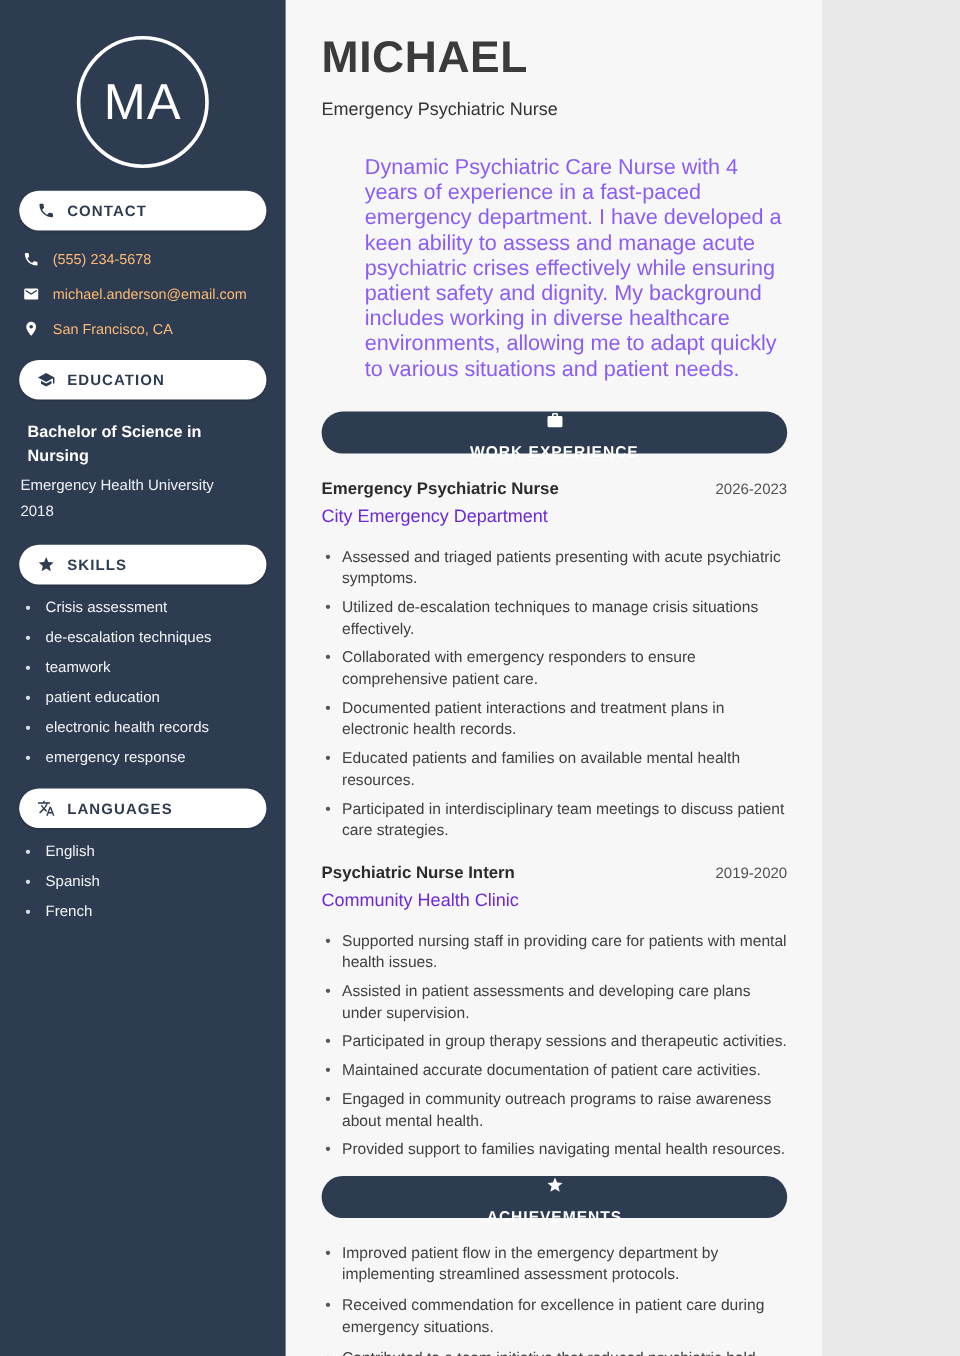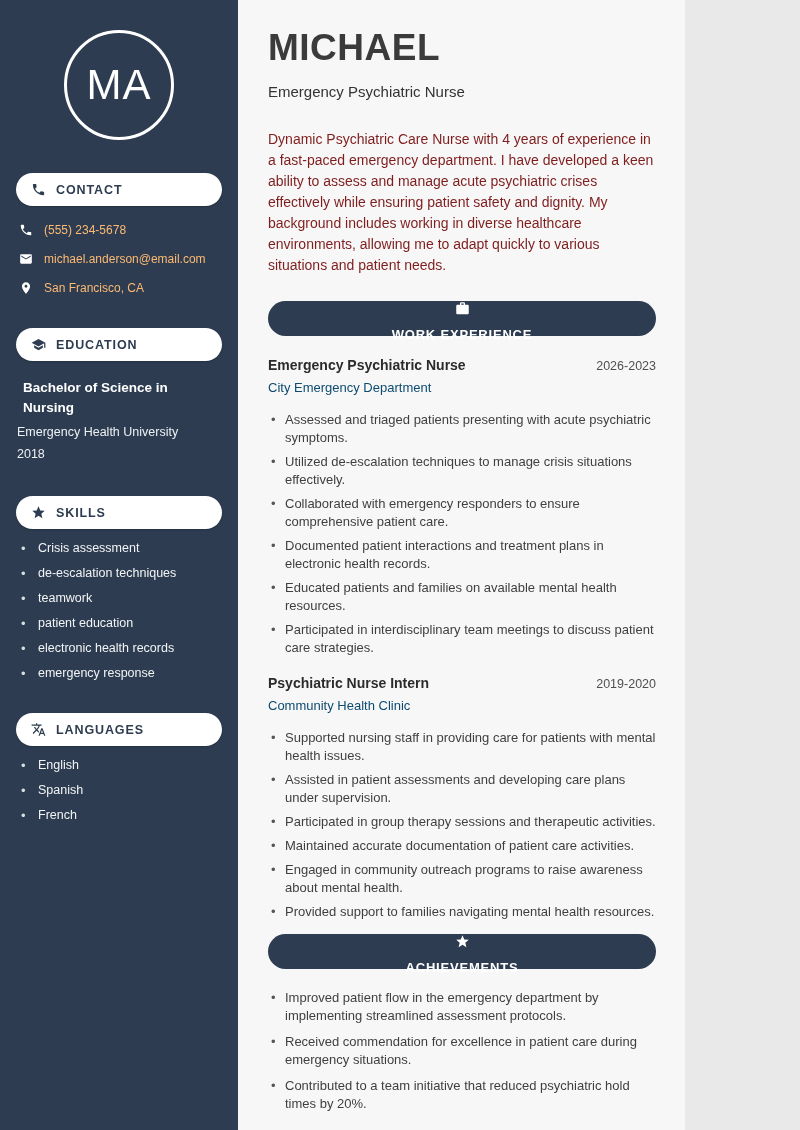--- a/index.html
+++ b/index.html
@@ -23,21 +23,21 @@
   .avatar {
     width: 110px; height: 110px;
     border: 3px solid #ffffff;
     border-radius: 50%;
     margin: 0 auto;
     display: flex; align-items: center; justify-content: center;
     font-size: 42px; font-weight: 400; letter-spacing: 1px;
     color: #ffffff;
   }
   .side-pill {
-    margin-top: 33px;
+    margin-top: 19px;
     background: #ffffff;
     color: #2d3c50;
     border-radius: 17px;
     height: 33px;
     display: flex; align-items: center;
     gap: 10px;
     padding: 0 15px;
     font-size: 12.5px; font-weight: 700; letter-spacing: 0.9px;
     box-shadow: 0 1px 2px rgba(0,0,0,0.18);
   }
@@ -78,43 +78,44 @@
     font-size: 37px; line-height: 44px;
     font-weight: 700; color: #3b3b3b;
     letter-spacing: 0.5px;
   }
   .job-title-sub {
     margin-top: 13px;
     font-size: 15px; color: #333333;
   }
   .summary {
     margin-top: 29px;
-    font-size: 14px; line-height: 21px;
-    color: #7f1d1d;
+    font-size: 18px; line-height: 21px;
+    color: #8b5cf6;
     max-width: 503px;
+    margin-left: 36px;
   }
   .section-pill {
     margin-top: 25px;
     background: #2d3c50;
     color: #ffffff;
     border-radius: 17.5px;
     height: 35px;
     display: flex; align-items: center;
     gap: 11px;
     padding: 0 17px;
     font-size: 13px; font-weight: 700; letter-spacing: 0.8px; flex-direction: column;
   }
   .section-pill svg { width: 15px; height: 15px; flex: 0 0 15px; }
 
   .job { margin-top: 21px; }
   .job + .job { margin-top: 18px; }
   .job-header { display: flex; justify-content: space-between; align-items: baseline; }
   .job-name { font-size: 14px; font-weight: 700; color: #2b2b2b; }
   .job-dates { font-size: 12.5px; color: #4f4f4f; }
-  .job-company { margin-top: 7px; font-size: 13px; color: #0c4a6e; }
+  .job-company { margin-top: 7px; font-size: 15px; color: #6d28d9; }
 
   .bullet-list { list-style: none; margin: 16px 0 0 0; padding: 0; }
   .bullet-list li {
     position: relative;
     padding-left: 17px;
     font-size: 13px; color: #3f3f3f;
     line-height: 18px;
     margin-bottom: 6px;
     max-width: 500px;
   }

